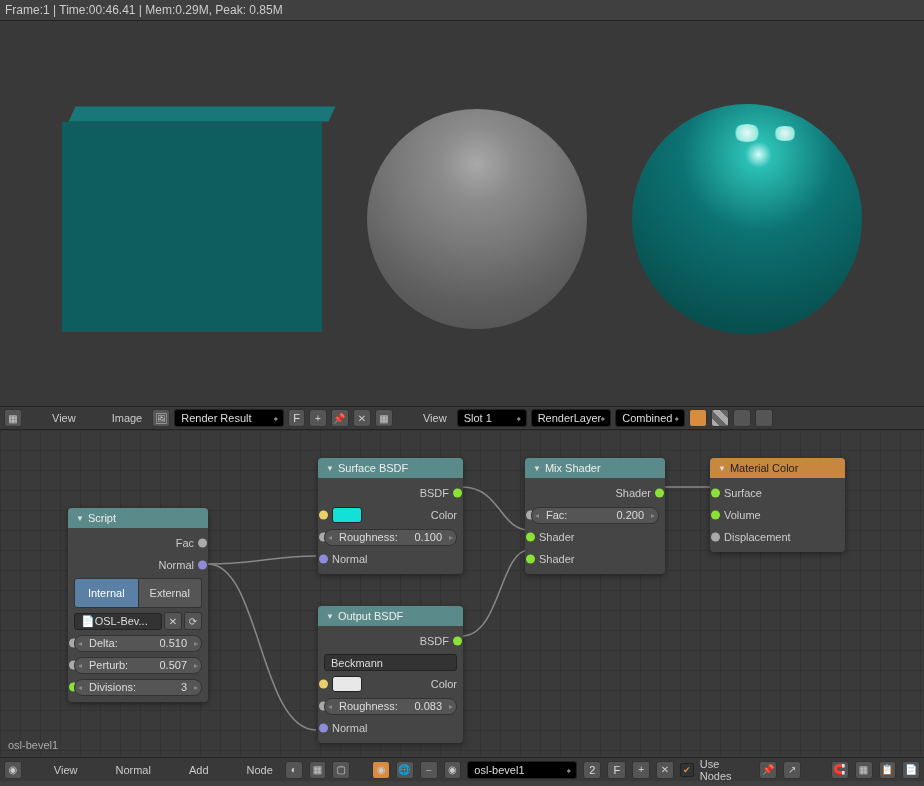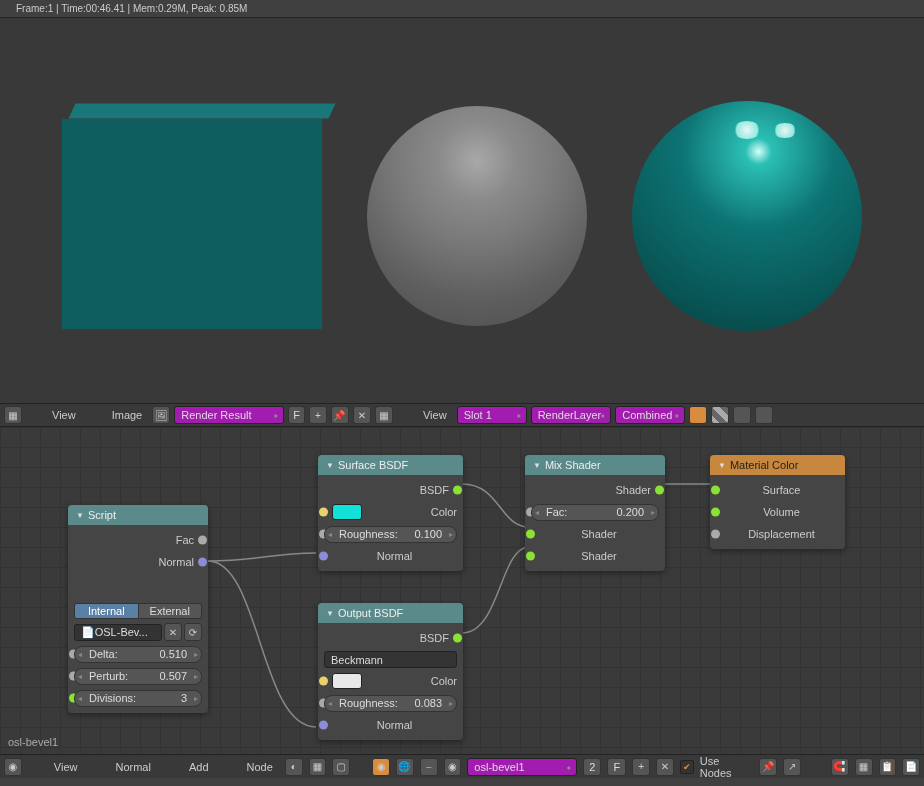--- a/index.html
+++ b/index.html
@@ -1,67 +1,67 @@
 <!DOCTYPE html>
 <html><head>
 <meta charset="utf-8">
 <style>
 * { margin: 0; padding: 0; box-sizing: border-box; font-family: sans-serif; font-size: 11px; }
 body { background: #404040; color: #ccc; width: 924px; height: 786px; overflow: hidden; }
 
 
-.info-bar { background: #404040; color: #ccc; padding: 3px 16px; font-size: 10px; border-bottom: 1px solid #222; }
+.info-bar { background: #404040; color: #ccc; padding: 3px 5px; font-size: 12px; border-bottom: 1px solid #222; }
 
 
 .viewport { height: 385px; background: #393939; position: relative; }
 .render-scene { position: absolute; top: 10px; left: 0; right: 0; bottom: 0; display: flex; justify-content: space-around; align-items: center; padding: 0 40px; }
 .cube { width: 260px; height: 230px; position: relative; }
 .cube-top { position:absolute; width:260px; height:30px; background:#1a7779; transform: skewX(-25deg) scaleY(0.5); top:-5px; left:10px; }
 .cube-front { position:absolute; width:260px; height:210px; background:#0e5e5f; top:18px; left:0; }
 .sphere1 { width:220px; height:220px; border-radius:50%; background: radial-gradient(circle at 50% 25%, #a8a8a8 0%, #8a8a8a 20%, #7a7a7a 40%, #5e5e5e 70%, #4d4d4d 100%); }
 .sphere2 { width:230px; height:230px; border-radius:50%; background: radial-gradient(circle at 55% 22%, #d5fffb 0%, #2bbfb4 6%, #0d7373 35%, #084f4f 80%); position: relative; }
 .sphere2::before, .sphere2::after { content:""; position:absolute; border-radius:50%; background: radial-gradient(circle,#fff,#a0f0e5 60%, transparent 70%); opacity:0.9; }
 .sphere2::before { width:30px; height:18px; top:20px; left:100px;}
 .sphere2::after { width:26px; height:15px; top:22px; left:140px;}
 
 
 .toolbar { background: #393939; border-top:1px solid #222; border-bottom:1px solid #222; height:24px; display:flex; align-items:center; padding:0 4px; gap:4px; }
 .toolbar2 { background:#393939; border-top:1px solid #222; height:24px; display:flex; align-items:center; padding:0 4px; gap:6px; position:absolute; bottom:0; left:0; right:0;}
 .tb-btn { background:#555; border:1px solid #333; border-radius:3px; height:18px; padding:0 8px; display:flex; align-items:center; color:#ddd; cursor:pointer;}
 .tb-label { color:#ccc; padding:0 6px; cursor:pointer;margin-left:20px;}
-.tb-select { background:#a21caf; border:1px solid #222; border-radius:3px; height:18px; padding:0 6px; display:flex; align-items:center; color:#ddd; min-width:70px; position:relative; cursor:pointer;}
+.tb-select { background:#000000; border:1px solid #222; border-radius:3px; height:18px; padding:0 6px; display:flex; align-items:center; color:#ddd; min-width:70px; position:relative; cursor:pointer;}
 .tb-select::after { content:"◂▸"; font-size:7px; color:#888; margin-left:auto; letter-spacing:-2px; transform:rotate(90deg);}
 .tb-wide { min-width:110px;}
 .tb-icon { width:18px; height:18px; background:#555; border:1px solid #333; border-radius:3px; display:flex; align-items:center; justify-content:center; cursor:pointer;}
 .accent-orange { background:#d98b3e; }
 .small-icon { font-size:10px; color:#ccc;}
 .check { width:14px; height:14px; background:#333; border:1px solid #222; border-radius:2px; display:inline-flex; align-items:center; justify-content:center;}
 .check.on::after { content:"✔"; color:#d98b3e; font-size:9px;}
 
 
 .node-area { position:relative; height:351px; background-color:#3a3a3a; background-image:linear-gradient(#333 1px, transparent 1px),linear-gradient(90deg,#333 1px,transparent 1px); background-size:20px 20px; }
 .node { position:absolute; background:#454545; border-radius:4px; box-shadow:0 2px 6px rgba(0,0,0,.4); }
 .node-head { border-radius:4px 4px 0 0; padding:4px 8px; display:flex; align-items:center; gap:4px; color:#eee;}
 .node-head.teal { background:#5a8a8a;}
 .node-head.orange { background:#c8873e; color:#222;}
 .collapse-tri { color:#ddd; font-size:8px;}
 .node-body { padding:6px; display:flex; flex-direction:column; gap:4px;}
 .row { display:flex; align-items:center; gap:4px; position:relative; min-height:18px;}
 .out-row { justify-content:flex-end; padding-right:8px;}
-.in-row { padding-left:8px;justify-content:center;}
+.in-row { padding-left:8px;}
 .socket { width:9px; height:9px; border-radius:50%; position:absolute; top:50%; transform:translateY(-50%);}
 .sock-out { right:-5px;} .sock-in { left:-5px;}
 .s-green { background:#8ae234;} .s-yellow { background:#e9d26c;} .s-grey { background:#aaa;} .s-purple { background:#8c8cd9;}
 .numfield { background:#555; border:1px solid #333; border-radius:8px; height:17px; display:flex; align-items:center; color:#ddd; position:relative; width:100%;}
 .numfield .arrow { width:10px; text-align:center; color:#888; font-size:8px; cursor:pointer;}
 .numfield .lbl { flex:1; padding-left:4px;}
 .numfield .val { padding-right:4px;}
 .colorswatch { width:30px; height:16px; border:1px solid #222; border-radius:3px;}
 .btn-group { display:flex; width:100%;}
-.btn-group .seg { flex:1; background:#555; border:1px solid #333; height:16px; display:flex; align-items:center; justify-content:center; color:#ddd; cursor:pointer;margin-top:28px;}
+.btn-group .seg { flex:1; background:#555; border:1px solid #333; height:30px; display:flex; align-items:center; justify-content:center; color:#ddd; cursor:pointer;}
 .btn-group .seg:first-child { border-radius:3px 0 0 3px;}
 .btn-group .seg:last-child { border-radius:0 3px 3px 0; border-left:none;}
 .btn-group .seg.on { background:#5a80a5; color:#fff;}
 .dropdown-field { background:#333; border:1px solid #222; border-radius:3px; height:17px; width:100%; display:flex; align-items:center; padding:0 6px; color:#ddd; cursor:pointer;}
 .mat-label { position:absolute; left:8px; bottom:30px; color:#aaa;}
 svg.wires { position:absolute; top:0; left:0; width:100%; height:100%; pointer-events:none;}
 svg.wires path { fill:none; stroke:#888; stroke-width:1.5;}
 </style>
 </head>
 <body>

